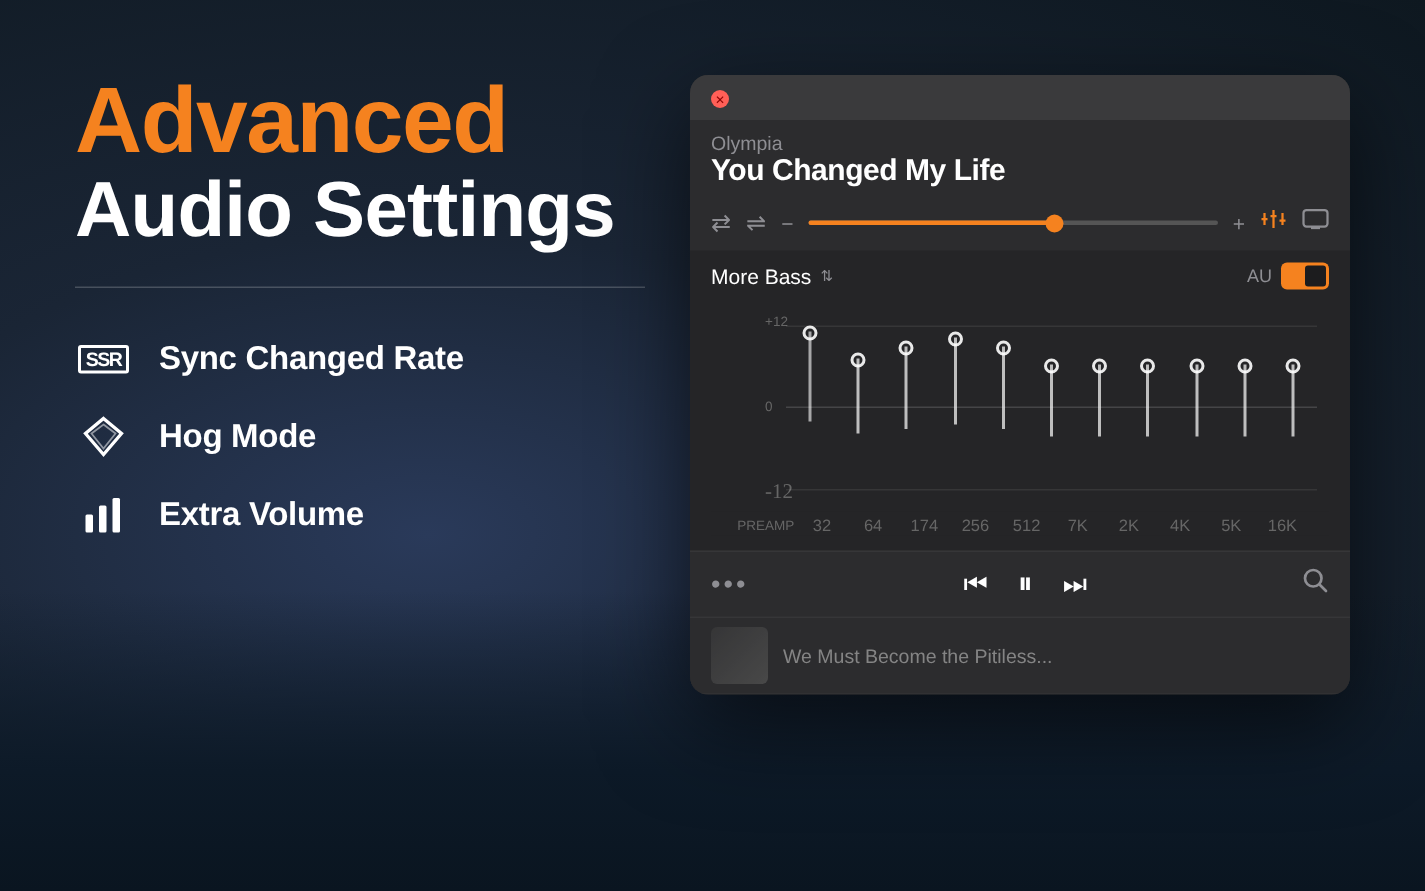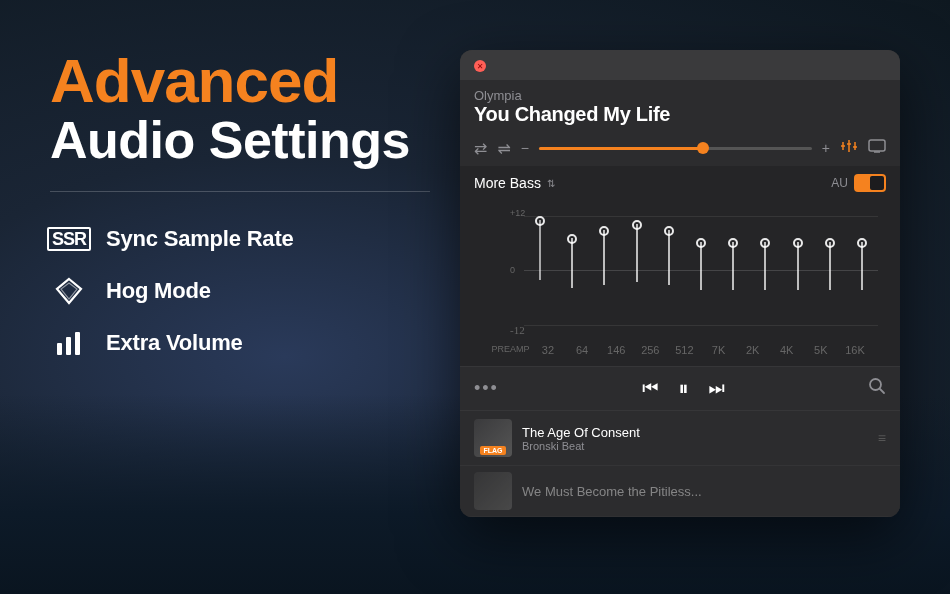--- a/index.html
+++ b/index.html
@@ -88,21 +88,21 @@
       height: 38px;
       display: flex;
       align-items: center;
       justify-content: center;
       color: #ffffff;
       font-size: 22px;
       flex-shrink: 0;
     }
 
     .ssr-icon {
-      font-size: 18px;
+      font-size: 13px;
       font-weight: 800;
       color: #ffffff;
       letter-spacing: -1px;
       border: 2px solid #ffffff;
       padding: 1px 3px;
       border-radius: 2px;
       line-height: 1;
     }
 
     .menu-label {
@@ -450,21 +450,21 @@
     <div class="title-advanced">Advanced</div>
     <div class="title-audio">Audio Settings</div>
     <div class="divider"></div>
 
     <div class="menu-list">
 
       <div class="menu-item">
         <div class="menu-icon">
           <span class="ssr-icon">SSR</span>
         </div>
-        <span class="menu-label">Sync Sample Rate</span>
+        <span class="menu-label">Sync Changed Rate</span>
       </div>
 
       <div class="menu-item">
         <div class="menu-icon">
           <svg width="28" height="28" viewBox="0 0 28 28">
             <polygon points="14,2 26,12 14,26 2,12" fill="none" stroke="white" stroke-width="2.2"></polygon>
             <polygon points="14,6 22,12 14,22 6,12" fill="none" stroke="white" stroke-width="1.2" opacity="0.5"></polygon>
           </svg>
         </div>
         <span class="menu-label">Hog Mode</span>
@@ -542,21 +542,21 @@
           <div class="au-toggle">
             <div class="au-thumb"></div>
           </div>
         </div>
       </div>
 
       <div class="eq-chart">
 
         <div style="position:absolute; top:8px; left:36px; font-size:9px; color:#666;">+12</div>
         <div style="position:absolute; top:50%; left:36px; transform:translateY(-50%); font-size:9px; color:#666;">0</div>
-        <div style="position:absolute; bottom:4px; left:36px; font-size:11px; color:#666;font-family:Liberation Serif, serif;">-12</div>
+        <div style="position:absolute; bottom:4px; left:36px; font-size:14px; color:#666;font-family:Liberation Serif, serif;">-12</div>
 
         <div style="position:absolute; top:16px; left:50px; right:8px; height:1px; background:rgba(255,255,255,0.08);"></div>
         <div style="position:absolute; top:50%; left:50px; right:8px; height:1px; background:rgba(255,255,255,0.15);"></div>
         <div style="position:absolute; bottom:14px; left:50px; right:8px; height:1px; background:rgba(255,255,255,0.08);"></div>
 
         <div style="position:absolute; left:50px; right:8px; top:0; bottom:0; display:flex; align-items:stretch;">
 
           <div class="eq-bar-wrap">
             <div class="eq-bar-line" style="height:60px; top:20px; background:rgba(255,255,255,0.6);"></div>
             <div class="eq-bar-dot" style="top:16px;"></div>
@@ -612,21 +612,21 @@
             <div class="eq-bar-dot" style="top:38px;"></div>
           </div>
 
         </div>
       </div>
 
       <div class="eq-freq-labels">
         <span class="eq-freq-label preamp">PREAMP</span>
         <span class="eq-freq-label">32</span>
         <span class="eq-freq-label">64</span>
-        <span class="eq-freq-label">146</span>
+        <span class="eq-freq-label">174</span>
         <span class="eq-freq-label">256</span>
         <span class="eq-freq-label">512</span>
         <span class="eq-freq-label">7K</span>
         <span class="eq-freq-label">2K</span>
         <span class="eq-freq-label">4K</span>
         <span class="eq-freq-label">5K</span>
         <span class="eq-freq-label">16K</span>
       </div>
     </div>
 
@@ -639,32 +639,20 @@
       </div>
       <span class="pb-search">
         <svg width="18" height="18" viewBox="0 0 18 18" fill="none">
           <circle cx="7.5" cy="7.5" r="5.5" stroke="#8e8e93" stroke-width="1.8"></circle>
           <line x1="12" y1="12" x2="16" y2="16" stroke="#8e8e93" stroke-width="1.8" stroke-linecap="round"></line>
         </svg>
       </span>
     </div>
 
     <div class="song-list">
-      <div class="song-list-item">
-        <div class="song-thumb">
-          <div class="thumb-inner">
-            <span class="flag-badge">FLAG</span>
-          </div>
-        </div>
-        <div class="song-text">
-          <div class="song-name">The Age Of Consent</div>
-          <div class="song-artist">Bronski Beat</div>
-        </div>
-        <span class="song-menu">≡</span>
-      </div>
 
       <div class="song-list-item song-list-item-partial">
         <div class="song-thumb">
           <div class="thumb-inner"></div>
         </div>
         <div class="song-text">
           <div class="song-name-partial">We Must Become the Pitiless...</div>
         </div>
       </div>
     </div>

